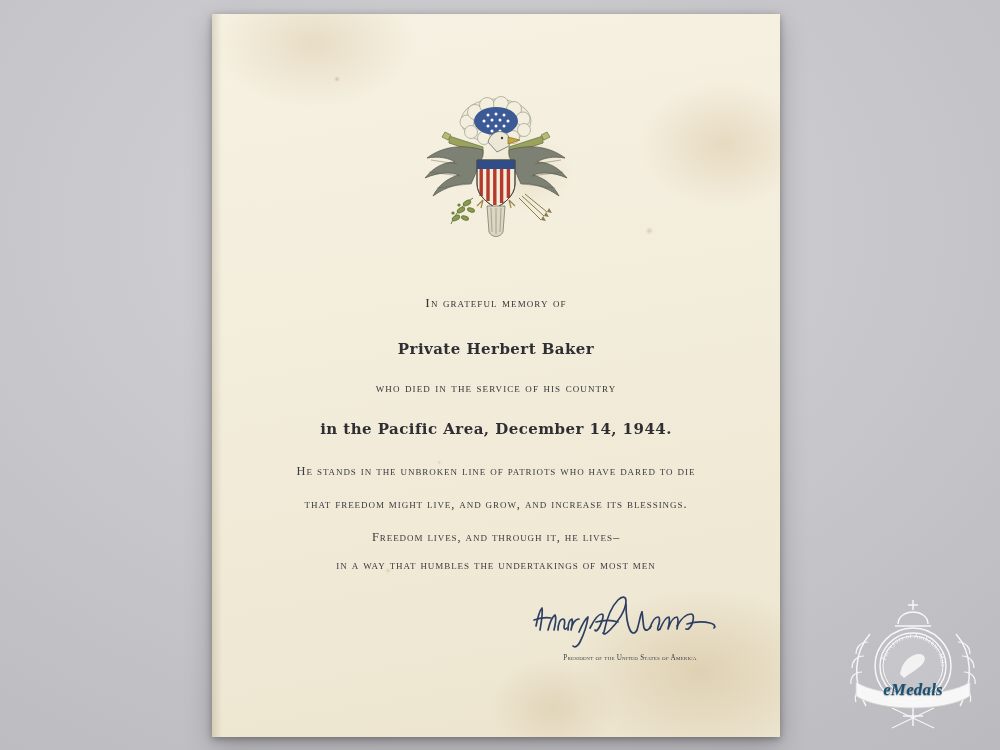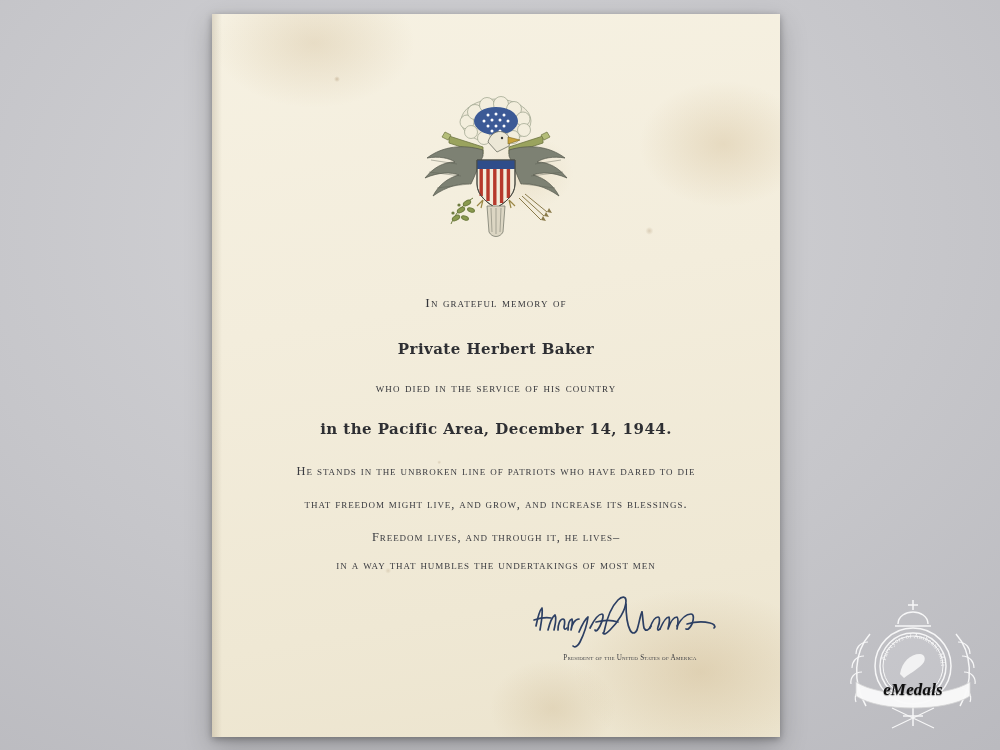--- a/index.html
+++ b/index.html
@@ -144,21 +144,21 @@
   #wm-text {
     position: absolute;
     left: 0;
     right: 0;
     top: 86px;
     text-align: center;
     font-family: "Liberation Serif", serif;
     font-style: italic;
     font-weight: 700;
     font-size: 17px;
-    color: #000000;
+    color: #0c4a6e;
     letter-spacing: 0.01em;
     text-shadow: 0 1px 1px rgba(0,0,0,0.35);
   }
 </style>
 </head>
 <body>
 
 <div id="backdrop"></div>
 
 <div id="certificate">

